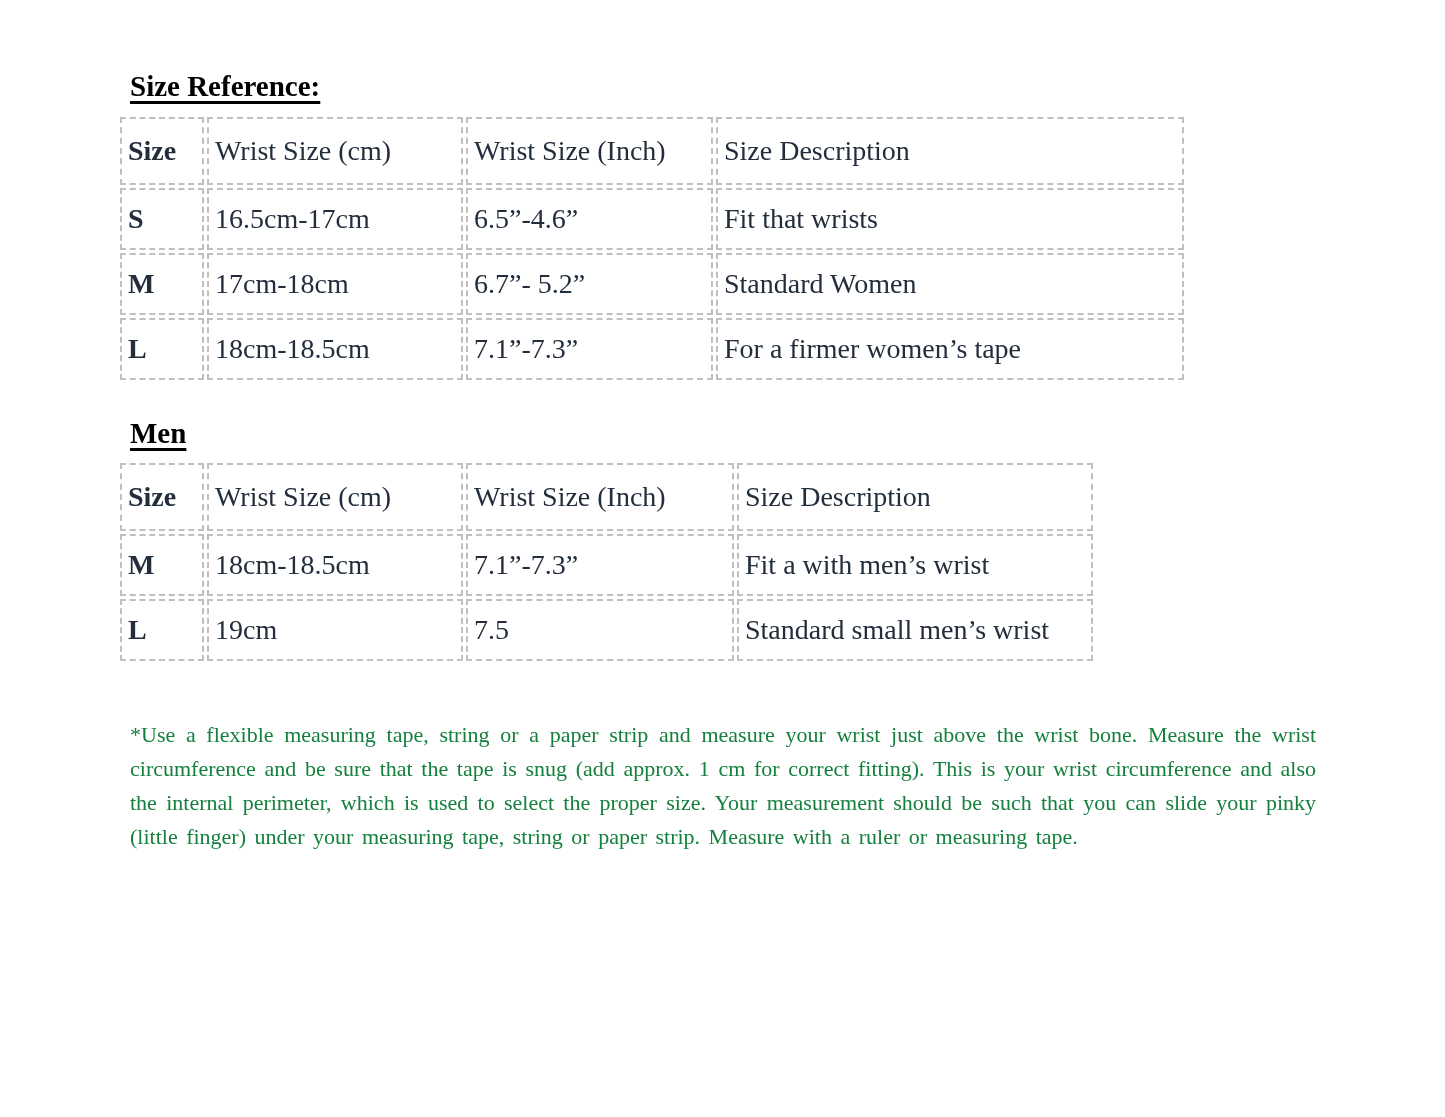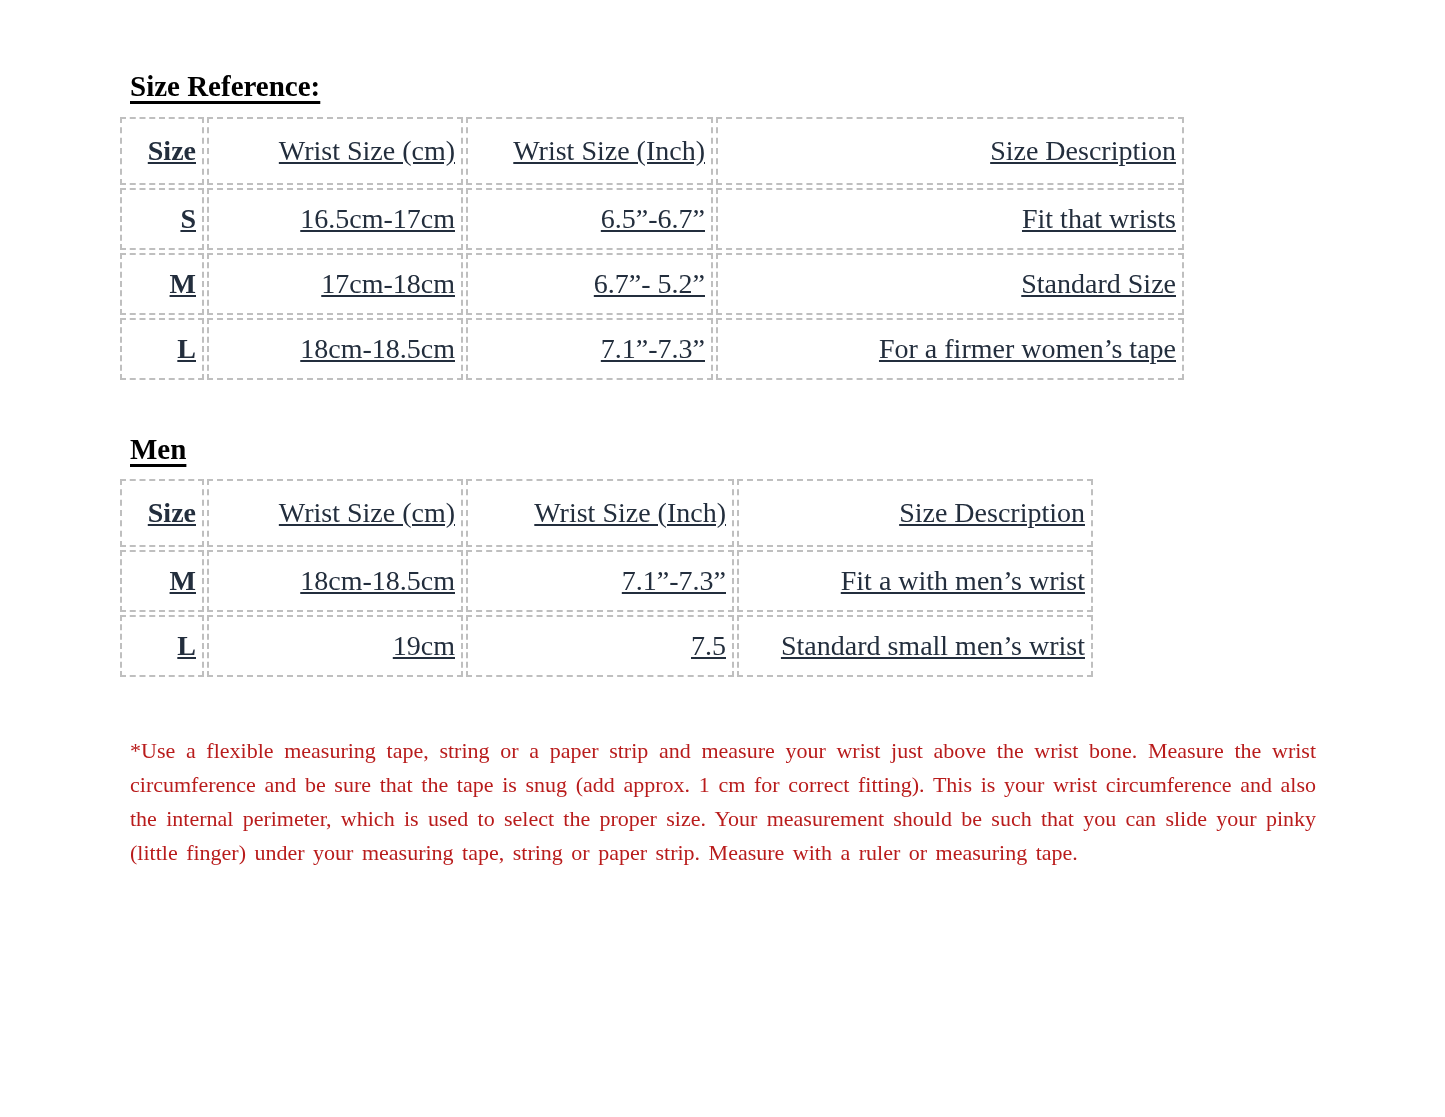--- a/index.html
+++ b/index.html
@@ -24,52 +24,51 @@
     font-size: 29px;
     font-weight: bold;
     color: #000;
     text-decoration: underline;
     text-decoration-thickness: 3px;
     text-underline-offset: 5px;
     line-height: 1.25;
   }
   .title { padding-top: 68px; }
   .h-women { margin-top: 9px; }
-  .h-men   { margin-top: 48px; }
+  .h-men   { margin-top: 32px; }
 
   table.ref-table {
     margin-left: 117px;
     border-collapse: separate;
     border-spacing: 3px;
     table-layout: fixed;
     font-size: 28px;
     color: #232e3d;
   }
   .women-table { margin-top: 10px; }
   .men-table   { margin-top: 8px; }
   table.ref-table td {
     border: 2px dashed #bfbfbf;
-    text-align: right;
+    text-align: left;
     vertical-align: middle;
     padding: 0 6px;
     height: 58px;
     overflow: hidden;
     white-space: nowrap;
-    text-decoration: underline;
   }
   table.ref-table tr.hdr td { height: 64px; }
   .b { font-weight: bold; }
 
   .note {
     margin: 54px 0 0 130px;
     width: 1186px;
     font-size: 22px;
     line-height: 34px;
     text-align: justify;
-    color: #b91c1c;
+    color: #15803d;
     word-spacing: 3px;
   }
 </style>
 </head>
 <body>
 
 <div class="page">
 
   <h1 class="heading title">Size Reference:</h1>
 
@@ -84,28 +83,28 @@
     <tbody>
       <tr class="hdr">
         <td class="b">Size</td>
         <td>Wrist Size (cm)</td>
         <td>Wrist Size (Inch)</td>
         <td>Size Description</td>
       </tr>
       <tr>
         <td class="b">S</td>
         <td>16.5cm-17cm</td>
-        <td>6.5”-6.7”</td>
+        <td>6.5”-4.6”</td>
         <td>Fit that wrists</td>
       </tr>
       <tr>
         <td class="b">M</td>
         <td>17cm-18cm</td>
         <td>6.7”- 5.2”</td>
-        <td>Standard Size</td>
+        <td>Standard Women</td>
       </tr>
       <tr>
         <td class="b">L</td>
         <td>18cm-18.5cm</td>
         <td>7.1”-7.3”</td>
         <td>For a firmer women’s tape</td>
       </tr>
     </tbody>
   </table>
 

